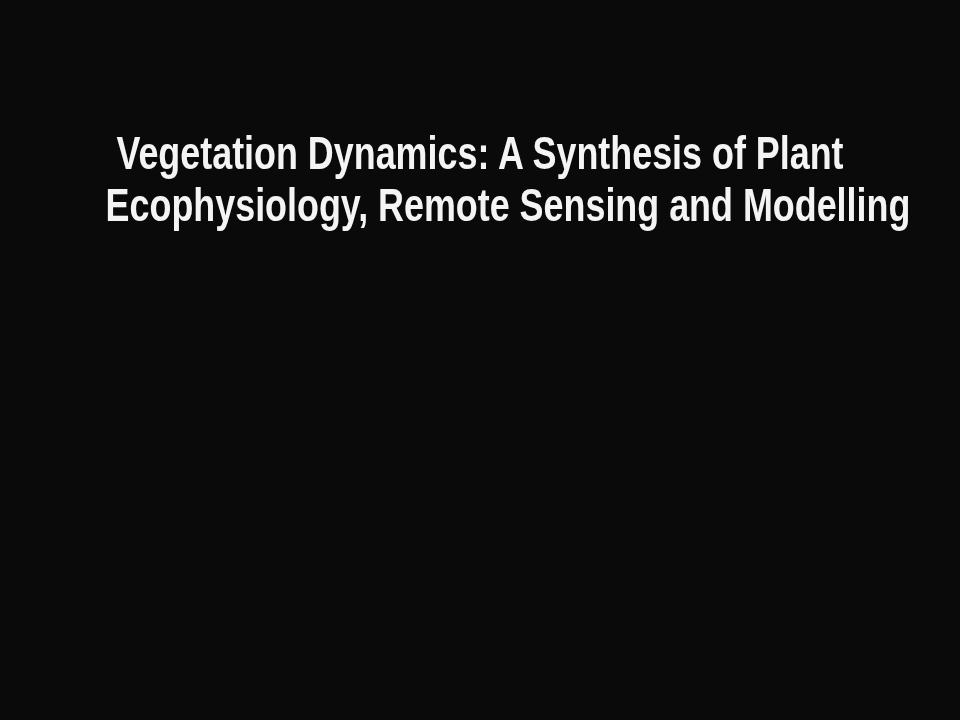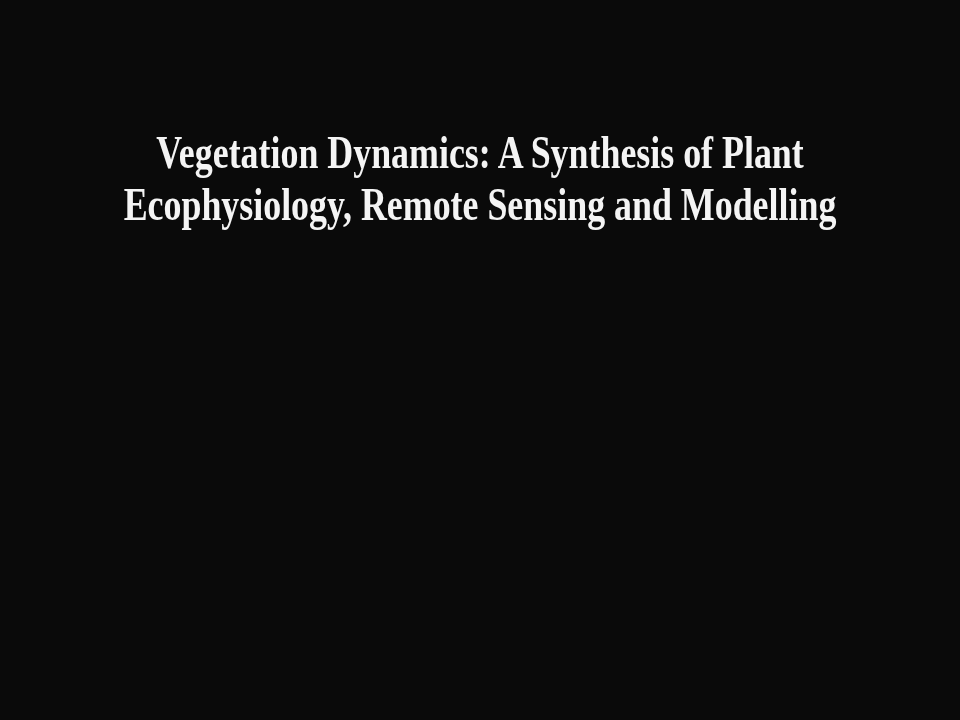--- a/index.html
+++ b/index.html
@@ -11,21 +11,21 @@
       width: 960px;
       height: 720px;
       overflow: hidden;
       background: var(--bg);
     }
     .frame {
       position: relative;
       width: 960px;
       height: 607px;
       background: var(--bg);
-      font-family: Liberation Serif, serif;
+      font-family: Liberation Sans, sans-serif;
     }
     .title {
       position: absolute;
       top: 127px;
       left: 0;
       width: 100%;
       text-align: center;
       color: var(--fg);
       font-weight: 700;
       font-size: 46px;

